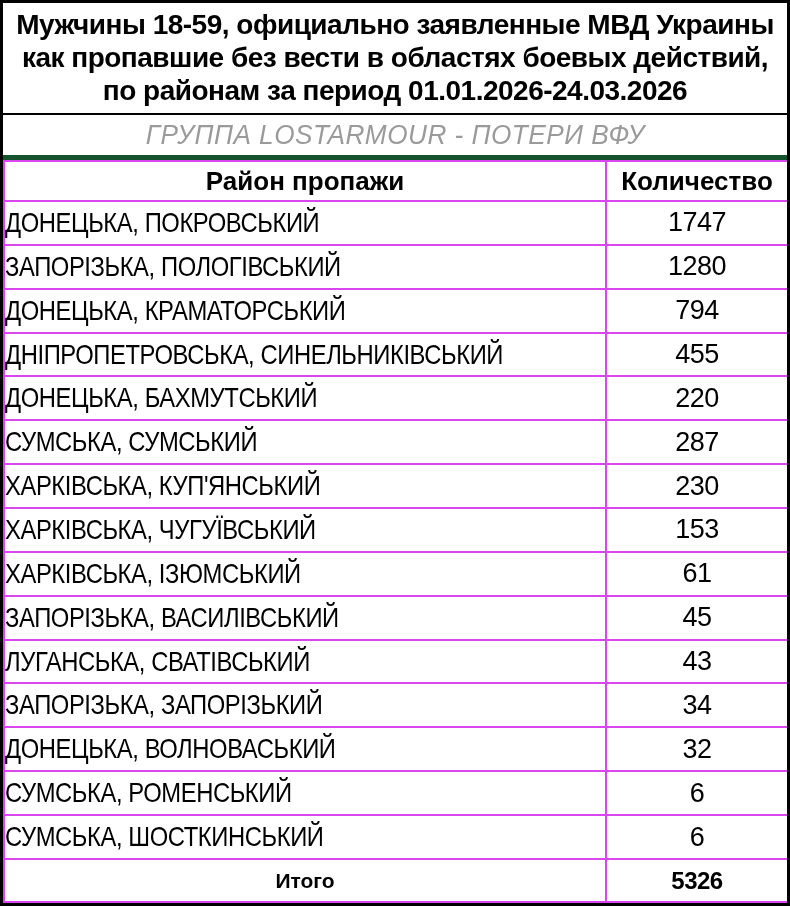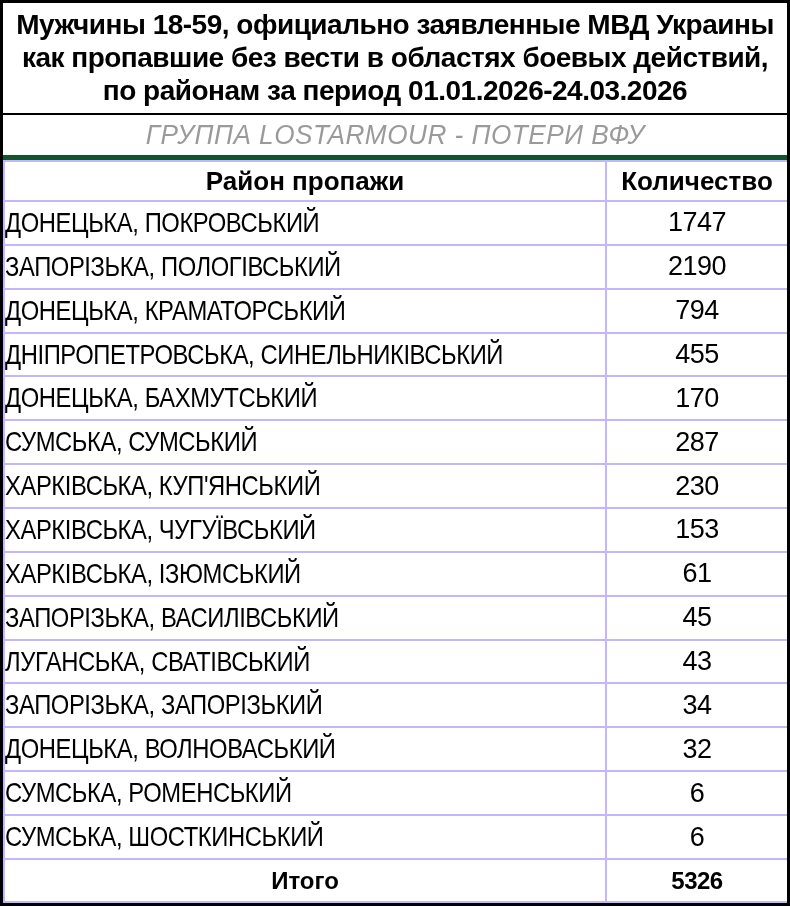--- a/index.html
+++ b/index.html
@@ -43,21 +43,21 @@
     transform: scaleX(0.97);
   }
   table.data-table {
     border-collapse: collapse;
     width: 100%;
     table-layout: fixed;
     flex: 1;
   }
   table.data-table th,
   table.data-table td {
-    border: 2px solid #c4b5fd;
+    border: 2px solid #d946ef;
     padding: 0;
     overflow: hidden;
   }
   col.c-district { width: 602px; }
   col.c-count    { width: 182px; }
   tr.header-row th {
     height: 38px;
     font-size: 26px;
     font-weight: bold;
     text-align: center;
@@ -81,21 +81,21 @@
     font-size: 27px;
     letter-spacing: -0.5px;
   }
   tr.footer-row td {
     height: 41px;
     font-weight: bold;
     vertical-align: middle;
   }
   td.cell-total-label {
     text-align: center;
-    font-size: 24px;
+    font-size: 21px;
   }
   td.cell-total-value {
     text-align: center;
     font-size: 24px;
     letter-spacing: -0.5px;
   }
 </style>
 </head>
 <body>
 
@@ -127,42 +127,42 @@
     <td class="cell-district">
       <span class="cond">ДОНЕЦЬКА, ПОКРОВСЬКИЙ</span>
     </td>
     <td class="cell-count">1747</td>
   </tr>
 
   <tr class="data-row">
     <td class="cell-district">
       <span class="cond">ЗАПОРІЗЬКА, ПОЛОГІВСЬКИЙ</span>
     </td>
-    <td class="cell-count">2190</td>
+    <td class="cell-count">1280</td>
   </tr>
 
   <tr class="data-row">
     <td class="cell-district">
       <span class="cond">ДОНЕЦЬКА, КРАМАТОРСЬКИЙ</span>
     </td>
     <td class="cell-count">794</td>
   </tr>
 
   <tr class="data-row">
     <td class="cell-district">
       <span class="cond">ДНІПРОПЕТРОВСЬКА, СИНЕЛЬНИКІВСЬКИЙ</span>
     </td>
     <td class="cell-count">455</td>
   </tr>
 
   <tr class="data-row">
     <td class="cell-district">
       <span class="cond">ДОНЕЦЬКА, БАХМУТСЬКИЙ</span>
     </td>
-    <td class="cell-count">170</td>
+    <td class="cell-count">220</td>
   </tr>
 
   <tr class="data-row">
     <td class="cell-district">
       <span class="cond">СУМСЬКА, СУМСЬКИЙ</span>
     </td>
     <td class="cell-count">287</td>
   </tr>
 
   <tr class="data-row">

